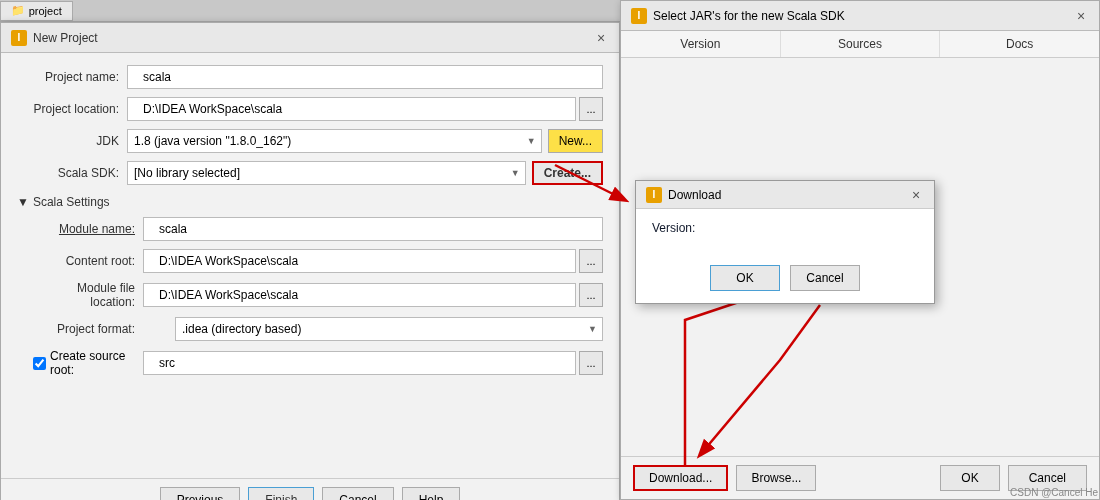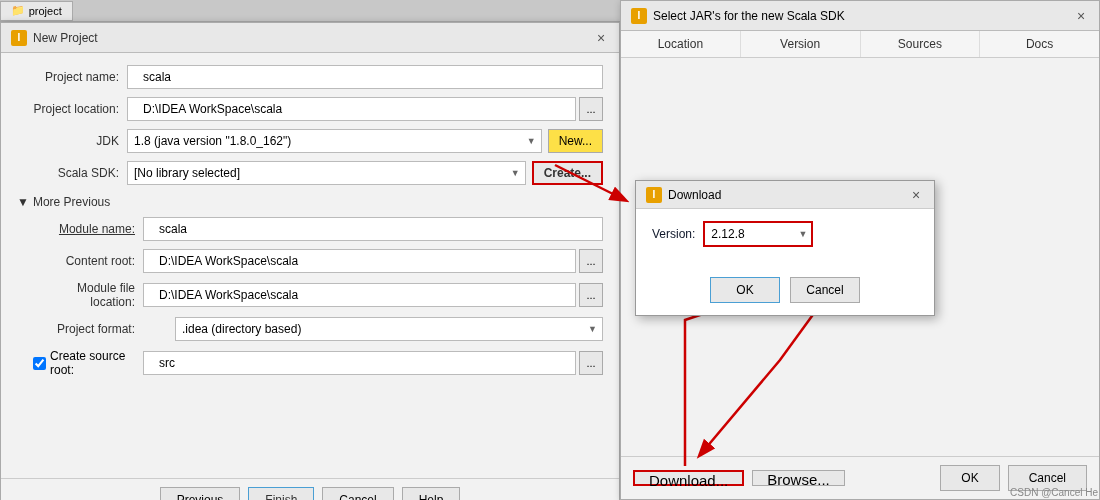--- a/index.html
+++ b/index.html
@@ -272,26 +272,26 @@
     .jar-footer {
       padding: 8px 12px;
       border-top: 1px solid #ccc;
       display: flex;
       align-items: center;
       gap: 8px;
       background: #f2f2f2;
     }
 
     .jar-footer-btn {
-      height: 16px;
+      height: 26px;
       padding: 0 14px;
       background: #e8e8e8;
       border: 2px solid #cc0000;
       cursor: pointer;
-      font-size: 15px;
+      font-size: 12px;
     }
 
     .jar-footer-btn.normal {
       border: 1px solid #aaa;
     }
 
     .jar-footer-right {
       margin-left: auto;
       display: flex;
       gap: 8px;
@@ -514,21 +514,21 @@
         <select class="jdk-select">
           <option>[No library selected]</option>
         </select>
       </div>
       <button class="create-btn">Create...</button>
     </div>
 
     <div class="more-settings-section">
       <div class="more-settings-header">
         <span>▼</span>
-        <span>More Previous</span>
+        <span>Scala Settings</span>
       </div>
       <div class="more-settings-content">
 
         <div class="form-row">
           <span class="form-label">
             <span style="text-decoration:underline">Module name:</span>
           </span>
           <input type="text" class="form-input" value="scala" style="">
         </div>
 
@@ -576,21 +576,20 @@
 <div class="jar-dialog">
   <div class="jar-dialog-titlebar">
     <div style="display:flex;align-items:center;gap:6px;">
       <div class="dialog-title-icon">I</div>
       <span>Select JAR's for the new Scala SDK</span>
     </div>
     <div class="dialog-close-btn">×</div>
   </div>
 
   <div class="jar-columns">
-    <div class="jar-col-header">Location</div>
     <div class="jar-col-header">Version</div>
     <div class="jar-col-header">Sources</div>
     <div class="jar-col-header">Docs</div>
   </div>
 
   <div class="jar-content">
     <span>Nothing to show</span>
   </div>
 
   <div class="jar-footer">
@@ -607,28 +606,20 @@
   <div class="download-titlebar">
     <div class="download-title-left">
       <div class="dialog-title-icon">I</div>
       <span>Download</span>
     </div>
     <div class="dialog-close-btn">×</div>
   </div>
   <div class="download-content">
     <div class="version-row">
       <span class="version-label">Version:</span>
-      <div class="version-select-wrapper">
-        <select class="version-select">
-          <option>2.12.8</option>
-          <option>2.13.0</option>
-          <option>2.11.12</option>
-          <option>2.10.7</option>
-        </select>
-      </div>
     </div>
   </div>
   <div class="download-footer">
     <button class="dl-ok-btn">OK</button>
     <button class="dl-cancel-btn">Cancel</button>
   </div>
 </div>
 
 <svg class="arrow-overlay">
 

